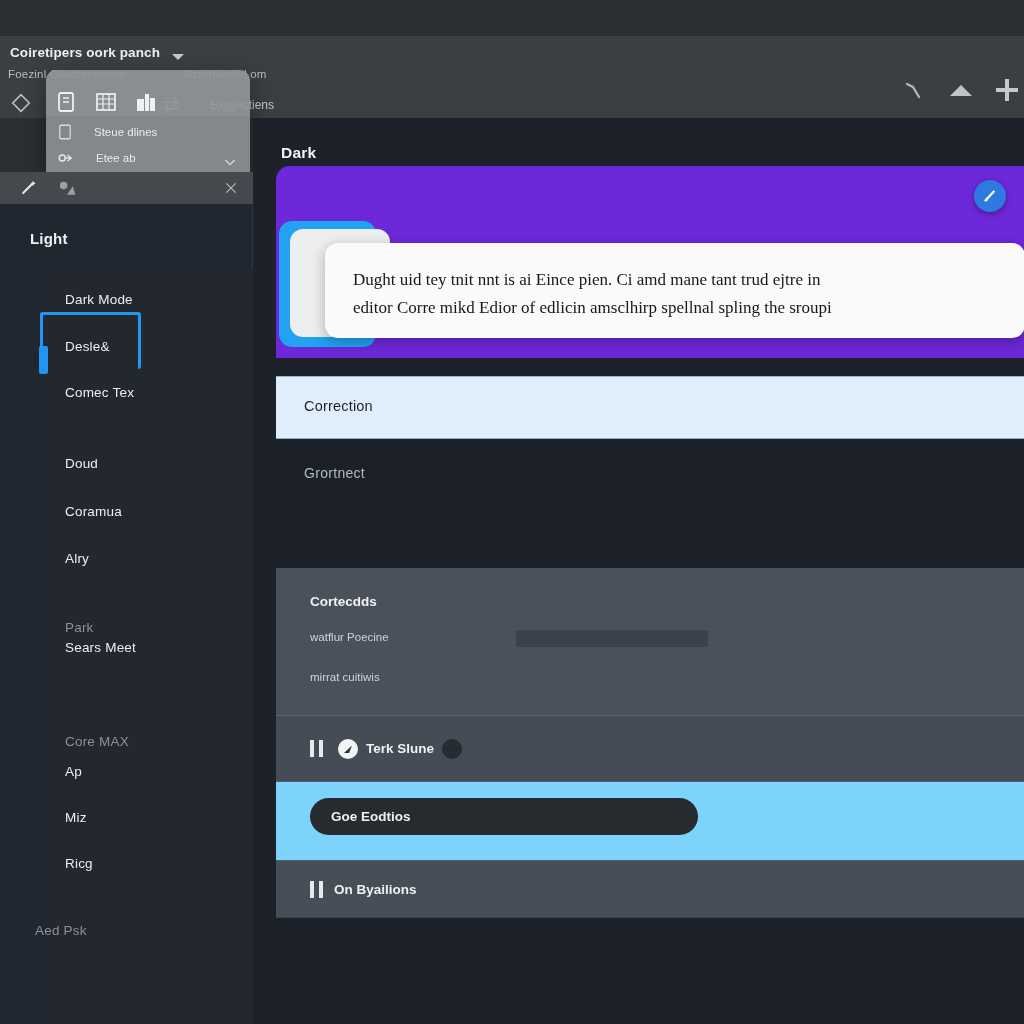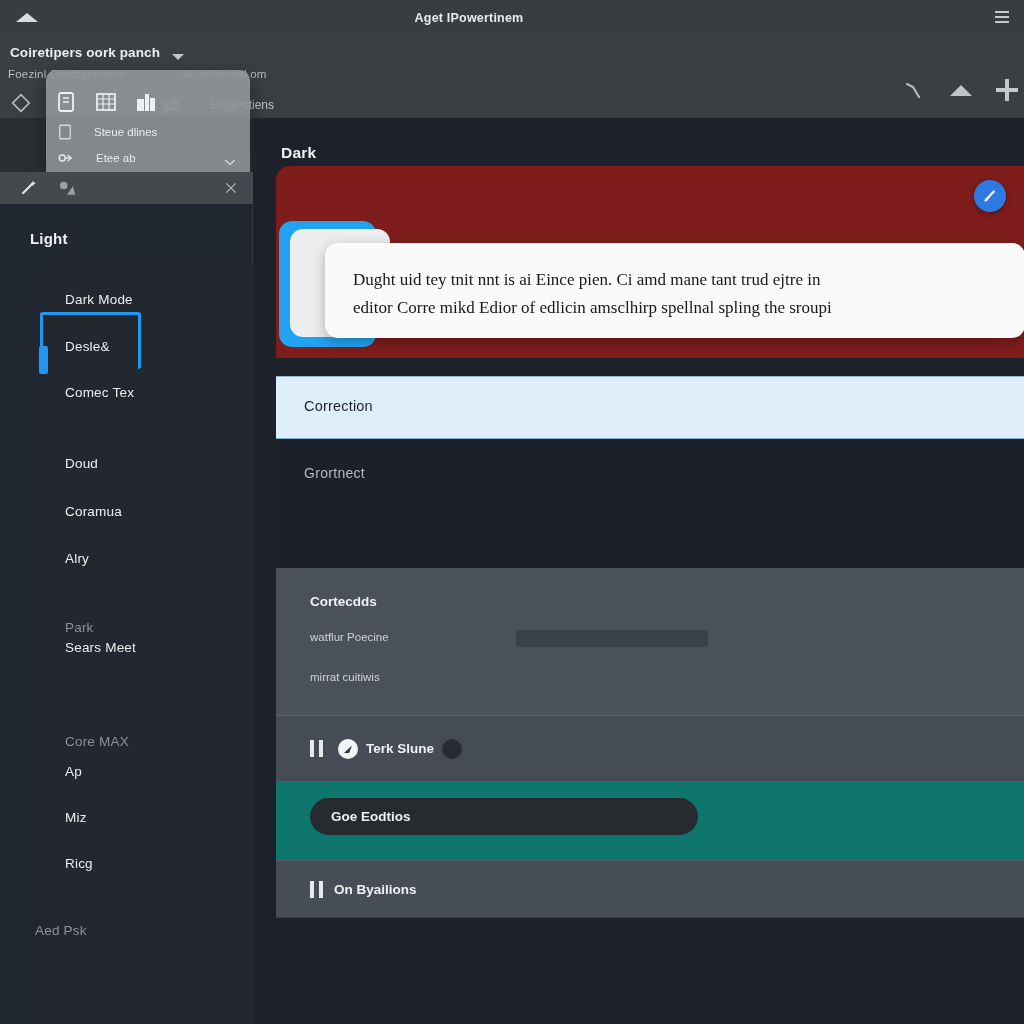--- a/index.html
+++ b/index.html
@@ -88,21 +88,21 @@
   .sb-sel-tab { position:absolute; left:-6px; width:9px; height:28px;
       background:#2196f3; border-radius:2px; }
 
   
   .main { position:absolute; left:253px; top:118px; width:771px; height:906px;
       background:#1c212a; }
   .m-head { position:absolute; left:28px; top:26px; font-size:15.5px;
       font-weight:700; color:#f0f2f4; letter-spacing:.2px; }
 
   .hero { position:absolute; left:23px; top:48px; width:748px; height:192px;
-      background:#7f1d1d; border-radius:14px 0 0 0; }
+      background:#6d28d9; border-radius:14px 0 0 0; }
   .fab { position:absolute; right:18px; top:14px; width:32px;height:32px;
       border-radius:50%; background:#2e7ae0;
       display:flex;align-items:center;justify-content:center;
       box-shadow:0 2px 6px rgba(0,0,0,.35); }
 
   .card-blue { position:absolute; left:3px; top:55px; width:97px; height:126px;
       background:#21a3f2; border-radius:13px; }
   .card-gray { position:absolute; left:14px; top:63px; width:100px; height:108px;
       background:#eceef0; border-radius:13px; }
   .card-white { position:absolute; left:49px; top:77px; width:700px;
@@ -138,21 +138,21 @@
   .pause-ico i { display:block; width:4px; height:17px; background:#e7eaec; }
   .circ-ico { position:absolute; left:62px; width:20px;height:20px;
       border-radius:50%; background:#f2f4f5;
       display:flex;align-items:center;justify-content:center; }
   .row-play .txt { position:absolute; left:90px; font-size:13.5px;
       font-weight:700; color:#eff1f3; }
   .dot-dark { position:absolute; left:166px; width:20px;height:20px;
       border-radius:50%; background:#272c33; }
 
   .row-input { position:absolute; left:23px; top:664px; width:748px;
-      height:78px; background:#0f766e; }
+      height:78px; background:#7dd3fc; }
   .inp { position:absolute; left:34px; top:16px; width:388px; height:37px;
       background:#272b30; border-radius:19px; display:flex; align-items:center; }
   .inp span { position:absolute; left:21px; font-size:13.5px; color:#eef0f2;
       font-weight:700; }
 
   .row-opt { position:absolute; left:23px; top:742px; width:748px; height:58px;
       background:#474e58; border-top:1px solid #565d67;
       border-bottom:1px solid #3c424b; display:flex; align-items:center; }
   .row-opt .pause-ico { left:34px; }
   .row-opt .txt { position:absolute; left:58px; font-size:13.5px;
@@ -161,33 +161,20 @@
   .footer { position:absolute; left:23px; top:800px; width:748px; height:106px;
       background:#40464f; }
   .footer .note { position:absolute; left:34px; top:55px; font-size:11.5px;
       color:#d2d7dc; letter-spacing:.1px; white-space:nowrap; }
 </style>
 </head>
 <body>
 
 <div id="app">
 
-  <div class="titlebar">
-    <div class="tb-left">
-      <div class="chev-up"></div>
-    </div>
-    <div class="tb-title">Aget IPowertinem</div>
-    <div class="tb-right">
-      <svg width="18" height="18" viewBox="0 0 18 18">
-        <rect x="2" y="3" width="14" height="2" fill="#c6cacd"></rect>
-        <rect x="2" y="8" width="14" height="2" fill="#c6cacd"></rect>
-        <rect x="2" y="13" width="14" height="2" fill="#c6cacd"></rect>
-      </svg>
-    </div>
-  </div>
 
   <div class="appbar">
     <div class="wb-title">Coiretipers oork panch</div>
     <div class="wb-caret"></div>
 
     <div class="wb-tabs">
       <div class="wb-tab">Foezinl Olaxdaenoeso</div>
       <div class="wb-tab">Anziufiwrled om</div>
     </div>
 

